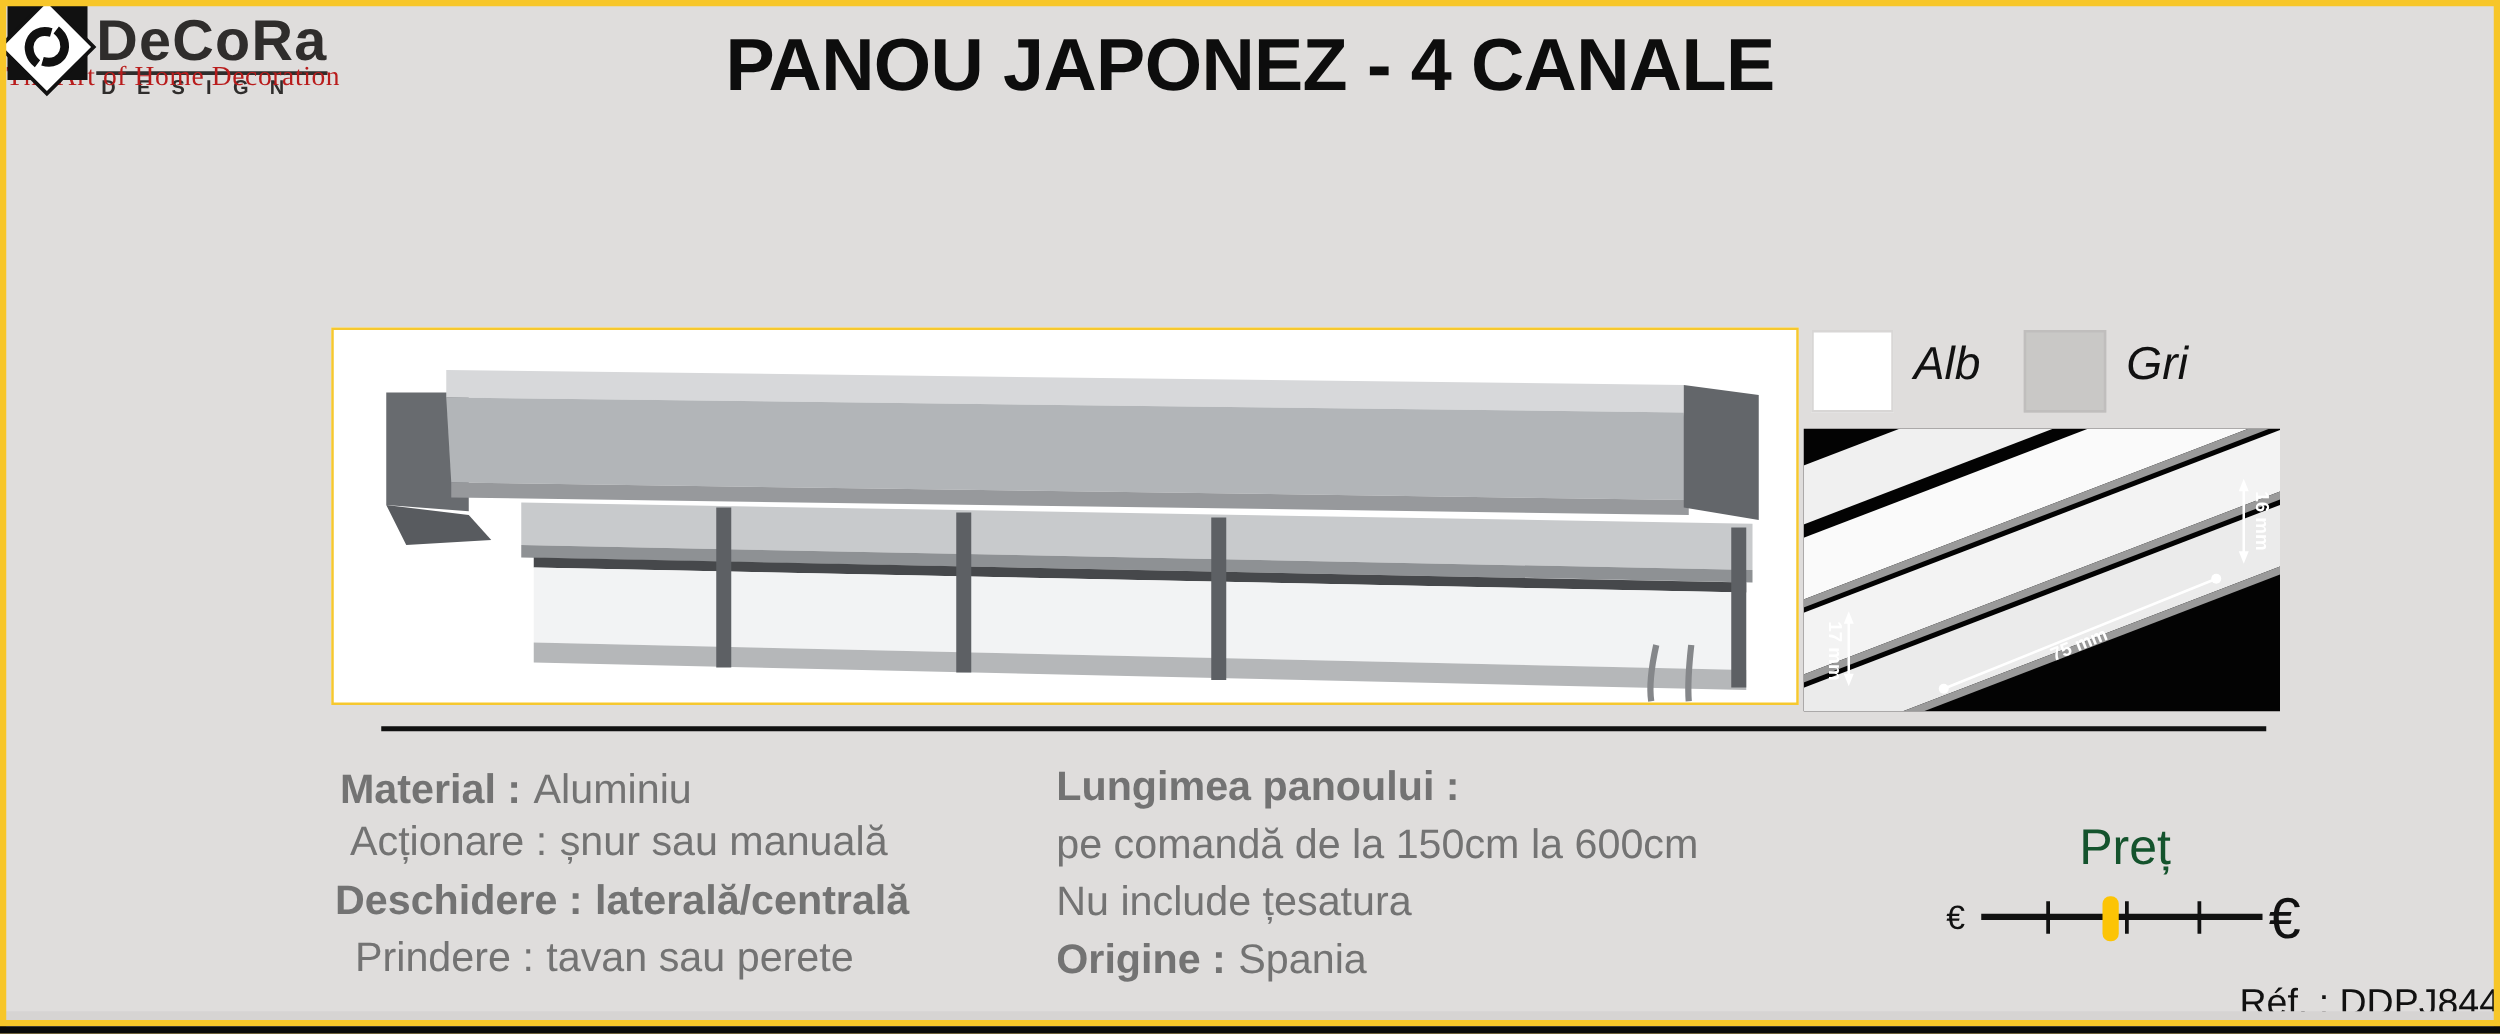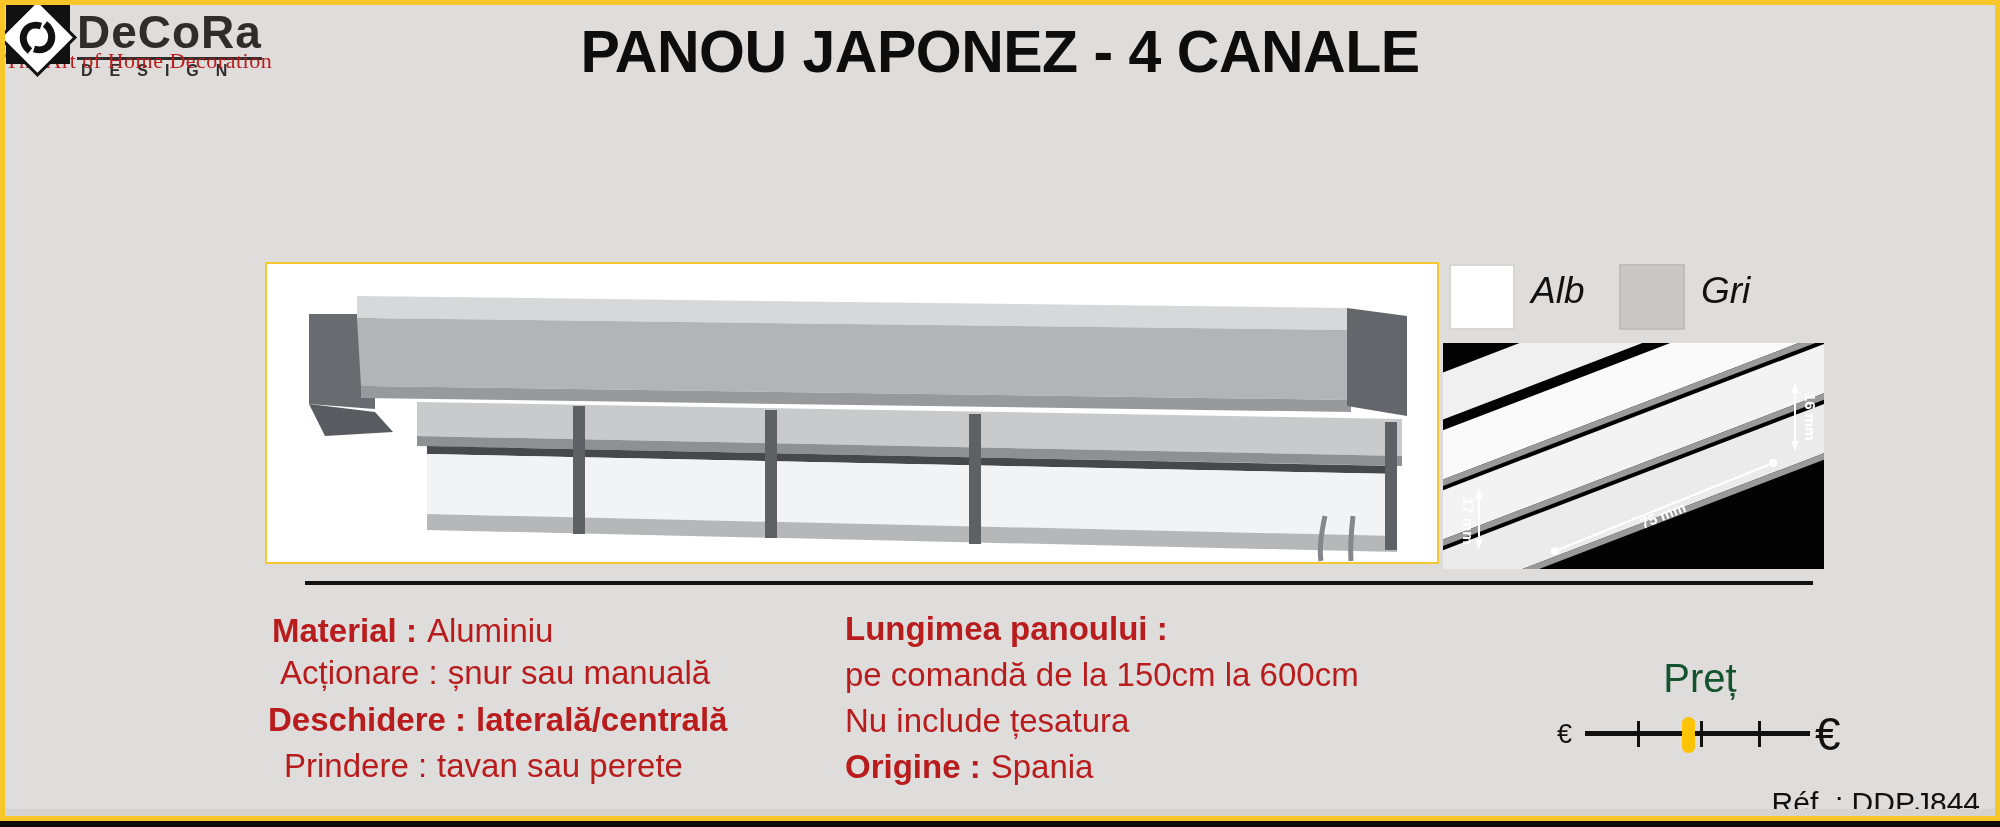--- a/index.html
+++ b/index.html
@@ -66,21 +66,21 @@
     position:absolute; left:1443px; top:343px; width:381px; height:226px;
     background:#030303; overflow:hidden;
   }
   .diagram-box svg { display:block; width:100%; height:100%; }
   .dim-text { fill:#ffffff; font-family:"Liberation Sans", sans-serif; font-size:15px; font-weight:bold; }
 
   
   .separator { position:absolute; left:305px; top:581px; width:1508px; height:4px; background:#111; }
 
   
-  .spec-line { position:absolute; font-size:33px; white-space:nowrap; color:#b91c1c; }
+  .spec-line { position:absolute; font-size:33px; white-space:nowrap; color:#737373; }
   .spec-label.b, .spec-value.b { font-weight:bold; }
   .spec-label:not(:empty) + .spec-value { margin-left:10px; }
   .sl1 { left:272px; top:612px; }
   .sl2 { left:280px; top:654px; }
   .sl3 { left:268px; top:701px; }
   .sl4 { left:284px; top:747px; }
   .sr1 { left:845px; top:610px;text-align:right; }
   .sr2 { left:845px; top:656px; }
   .sr3 { left:845px; top:702px; }
   .sr4 { left:845px; top:748px; }
@@ -96,21 +96,21 @@
   .scale-line { position:absolute; left:40px; top:26px; width:225px; height:5px; background:#111; }
   .scale-tick { position:absolute; top:16px; width:3px; height:26px; background:#111; }
   .tick1 { left:92px; } .tick2 { left:155px; } .tick3 { left:213px; }
   .scale-marker {
     position:absolute; left:137px; top:12px; width:13px; height:36px;
     background:#fcc405; border-radius:6px; cursor:pointer;
   }
 
   
   .reference {
-    position:absolute; right:20px; top:786px;
+    position:absolute; right:0; top:786px;
     font-size:30px; color:#111;
   }
 </style>
 </head>
 <body>
 
 <div class="frame"></div>
 <div class="bottom-shade"></div>
 <div class="bottom-gold"></div>
 <div class="bottom-black"></div>

